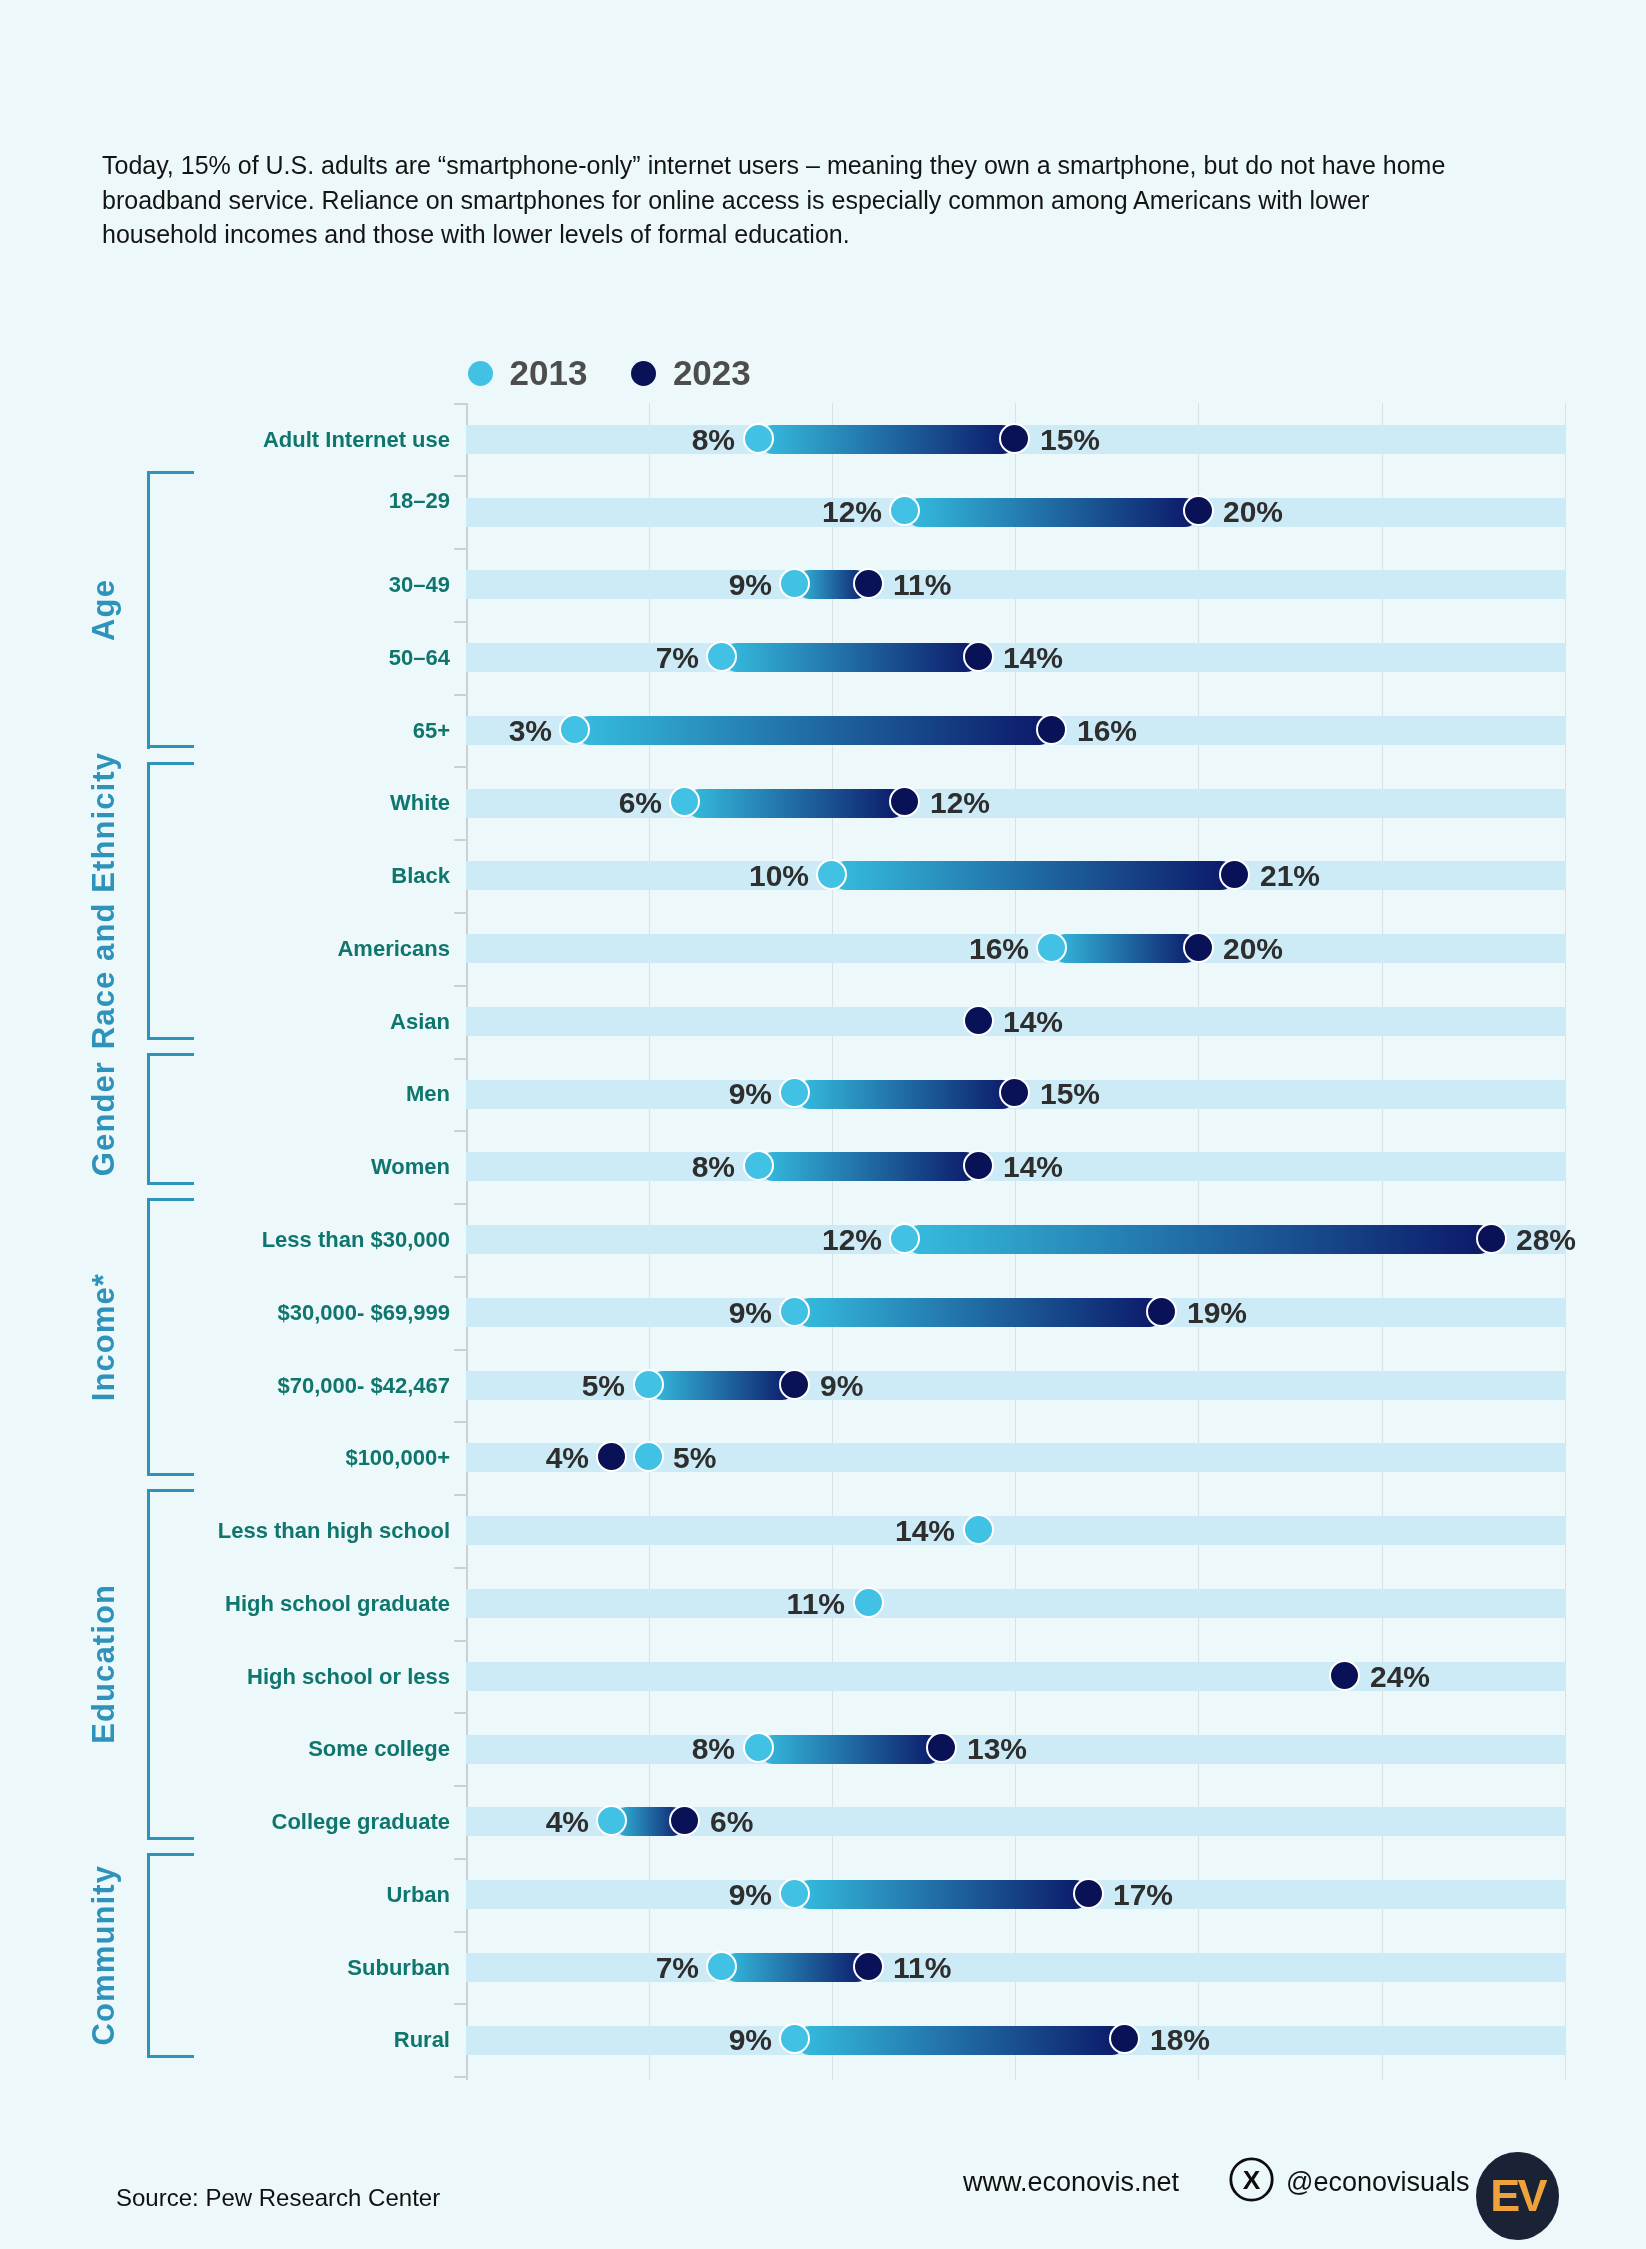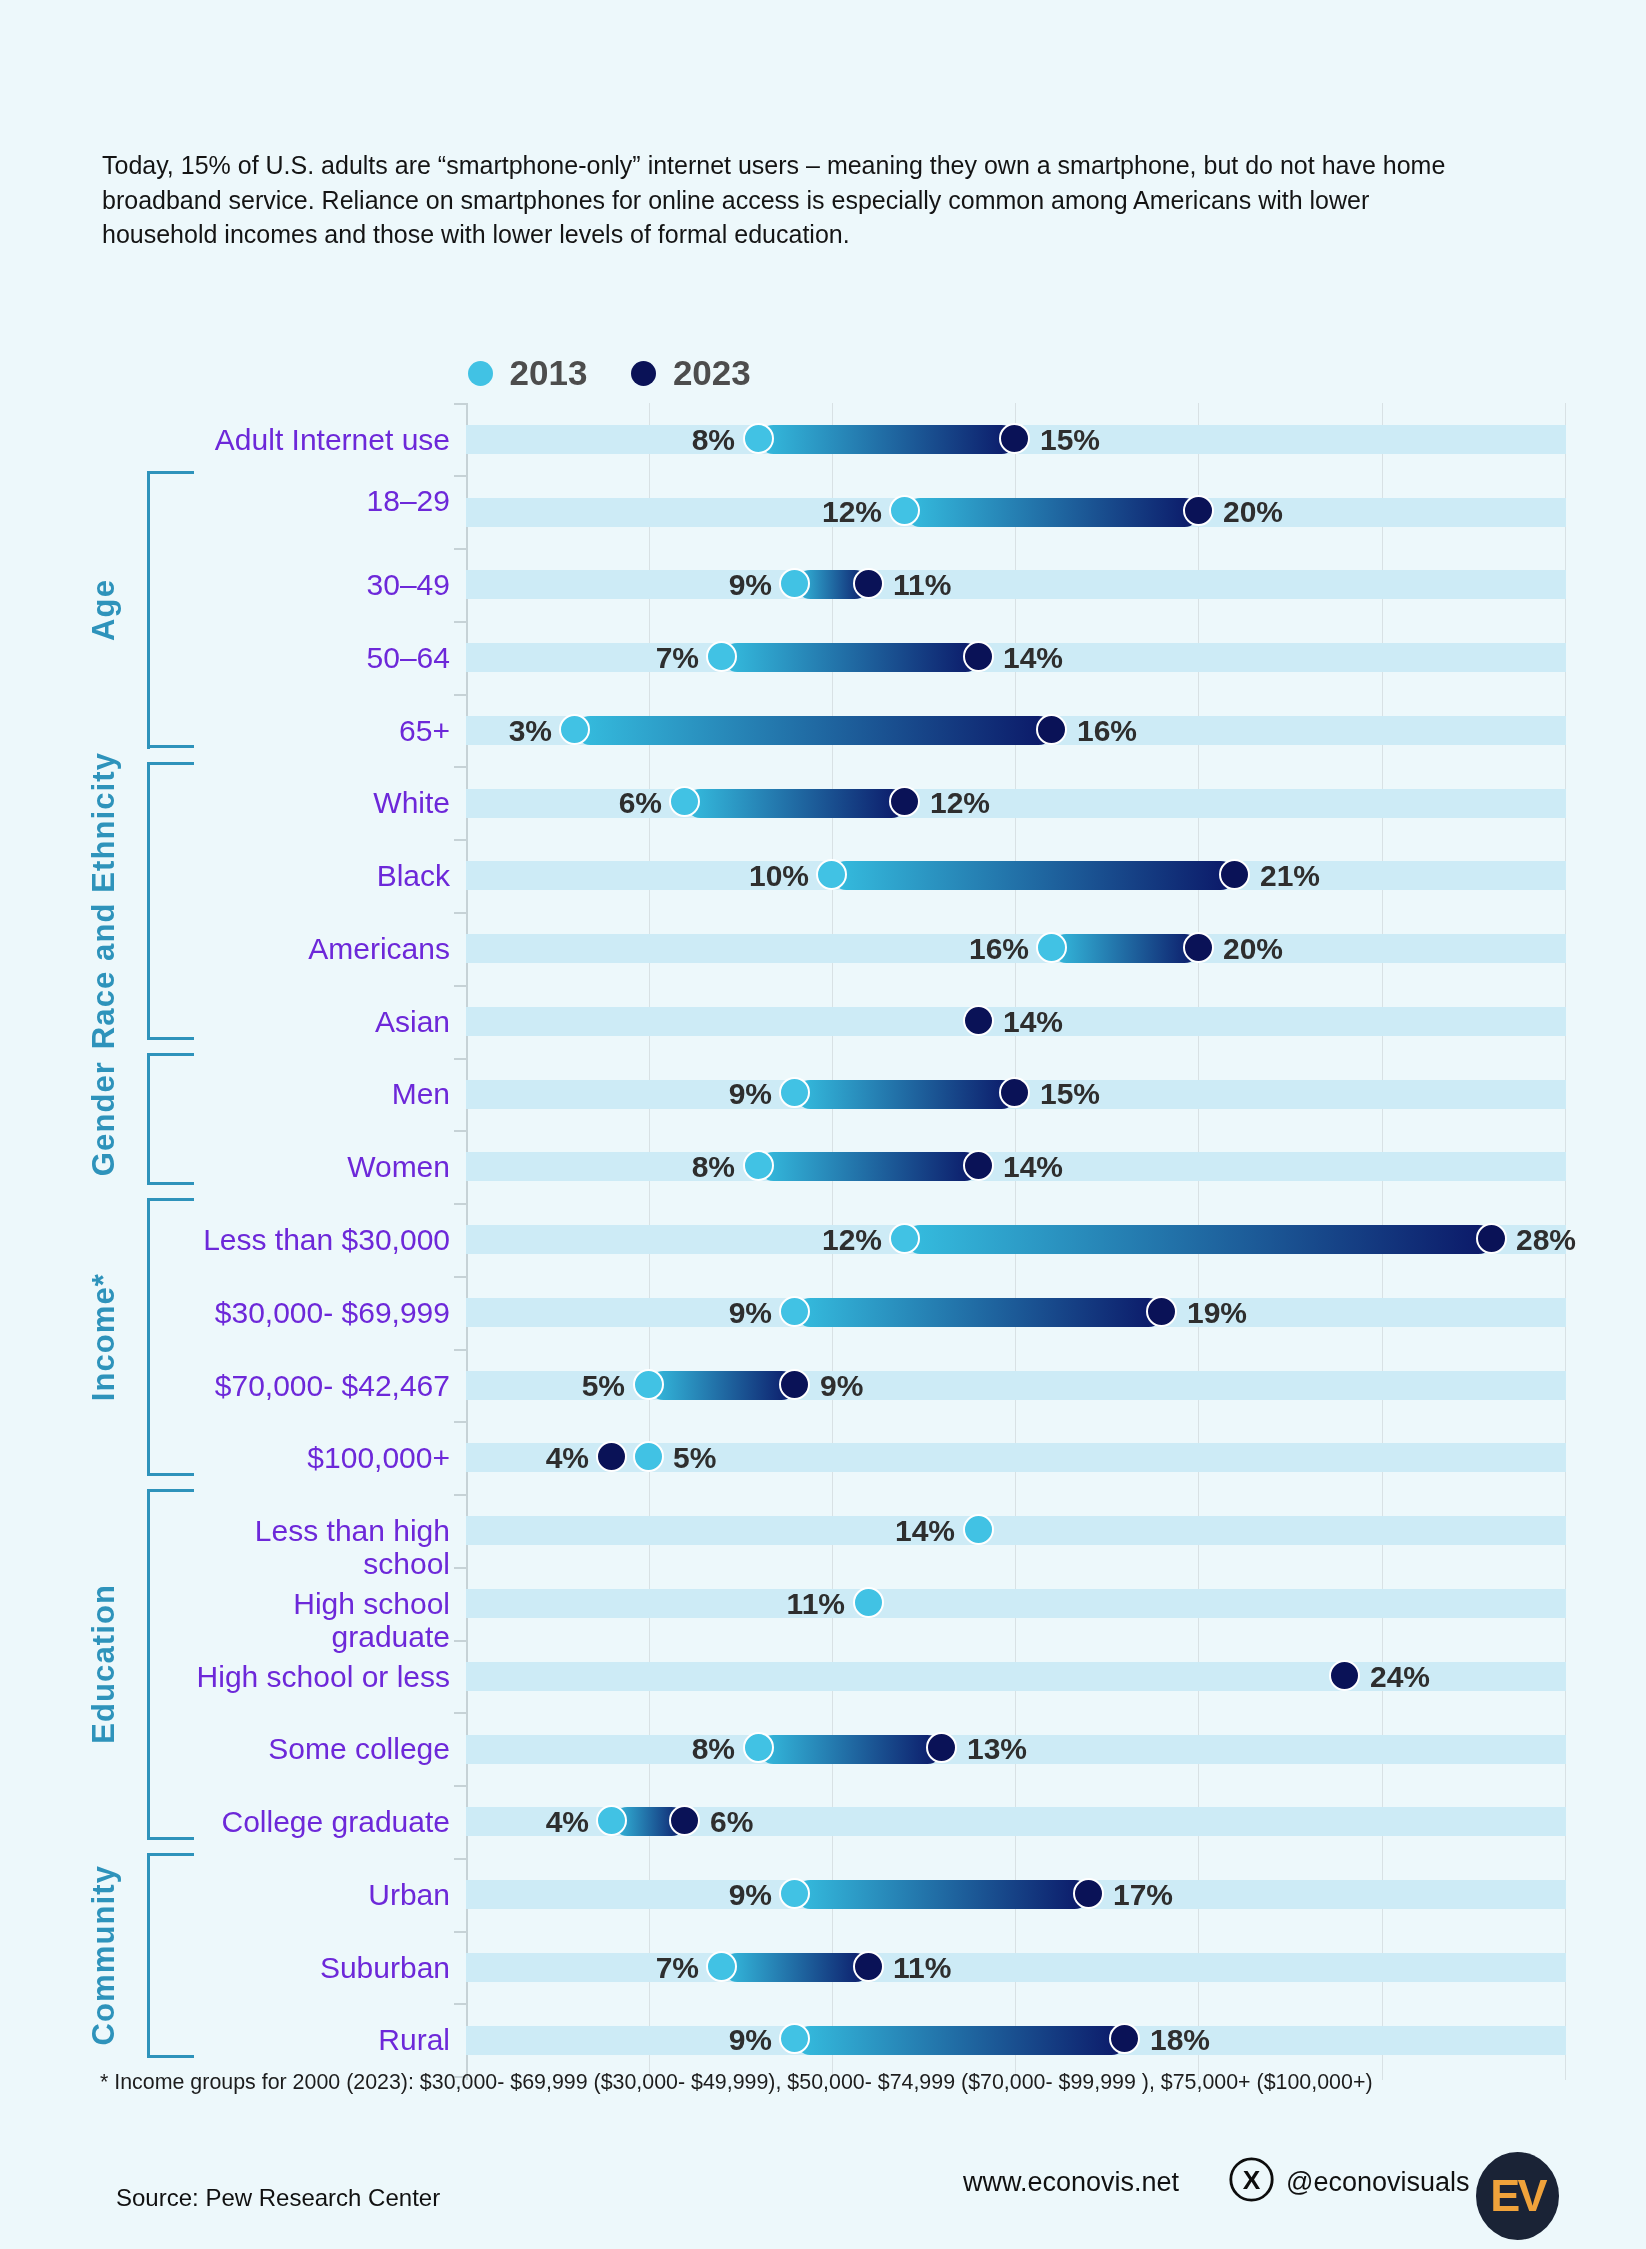--- a/index.html
+++ b/index.html
@@ -37,21 +37,21 @@
   .gridline{position:absolute;top:403px;width:1.1px;height:1677px;background:#D8E1E4;}
   .axis-line{position:absolute;top:403px;width:1.6px;height:1677px;background:#C6D2D6;}
   .axis-tick{position:absolute;width:12px;height:1.6px;background:#C6D2D6;}
   .row-band{position:absolute;height:28.5px;background:#CDEBF6;}
   .trend-bar{position:absolute;height:28.5px;border-radius:14.3px;}
   .dot{position:absolute;width:27.4px;height:27.4px;border-radius:50%;border:2.7px solid #ffffff;}
   .val-label{position:absolute;height:33px;line-height:33px;font-size:30px;font-weight:700;color:#2e2e2e;}
   .val-left{text-align:right;}
   .val-right{text-align:left;}
   .row-label{position:absolute;width:258px;height:33px;line-height:33px;
-    text-align:right;font-size:30px;font-weight:400;color:#6d28d9;}
+    text-align:right;font-size:22px;font-weight:700;color:#0f766e;}
 
   .bracket-line{position:absolute;width:2.7px;background:#2E93BB;}
   .bracket-tick{position:absolute;width:47px;height:2.7px;background:#2E93BB;}
   .group-label-box{position:absolute;display:flex;align-items:center;justify-content:center;}
   .group-label-box span{
     writing-mode:vertical-rl;transform:rotate(180deg);
     font-size:31px;font-weight:700;color:#2E93BB;letter-spacing:1.1px;
     white-space:nowrap;
   }
 
@@ -308,21 +308,20 @@
         <span>Education</span>
       </div>
       <div class="bracket-line" style="left: 147px; top: 1853px; height: 205px;"></div>
       <div class="bracket-tick" style="left: 147px; top: 1853px;"></div>
       <div class="bracket-tick" style="left: 147px; top: 2055px;"></div>
       <div class="group-label-box" style="left: 71px; top: 1853px; width: 66px; height: 205px;">
         <span>Community</span>
       </div>
     </div>
 
-  <p class="footnote">* Income groups for 2000 (2023): $30,000- $69,999 ($30,000- $49,999), $50,000- $74,999 ($70,000- $99,999 ), $75,000+ ($100,000+)</p>
 
   <p class="source">Source: Pew Research Center</p>
   <p class="website">www.econovis.net</p>
 
   <div class="x-badge">
     <svg viewBox="0 0 100 100" width="47" height="47">
       <circle cx="50" cy="50" r="44" fill="none" stroke="#0d0d0d" stroke-width="6"></circle>
       <text x="50" y="70" text-anchor="middle" font-size="56" font-weight="bold" font-family="Liberation Sans, sans-serif" fill="#0d0d0d">X</text>
     </svg>
   </div>

